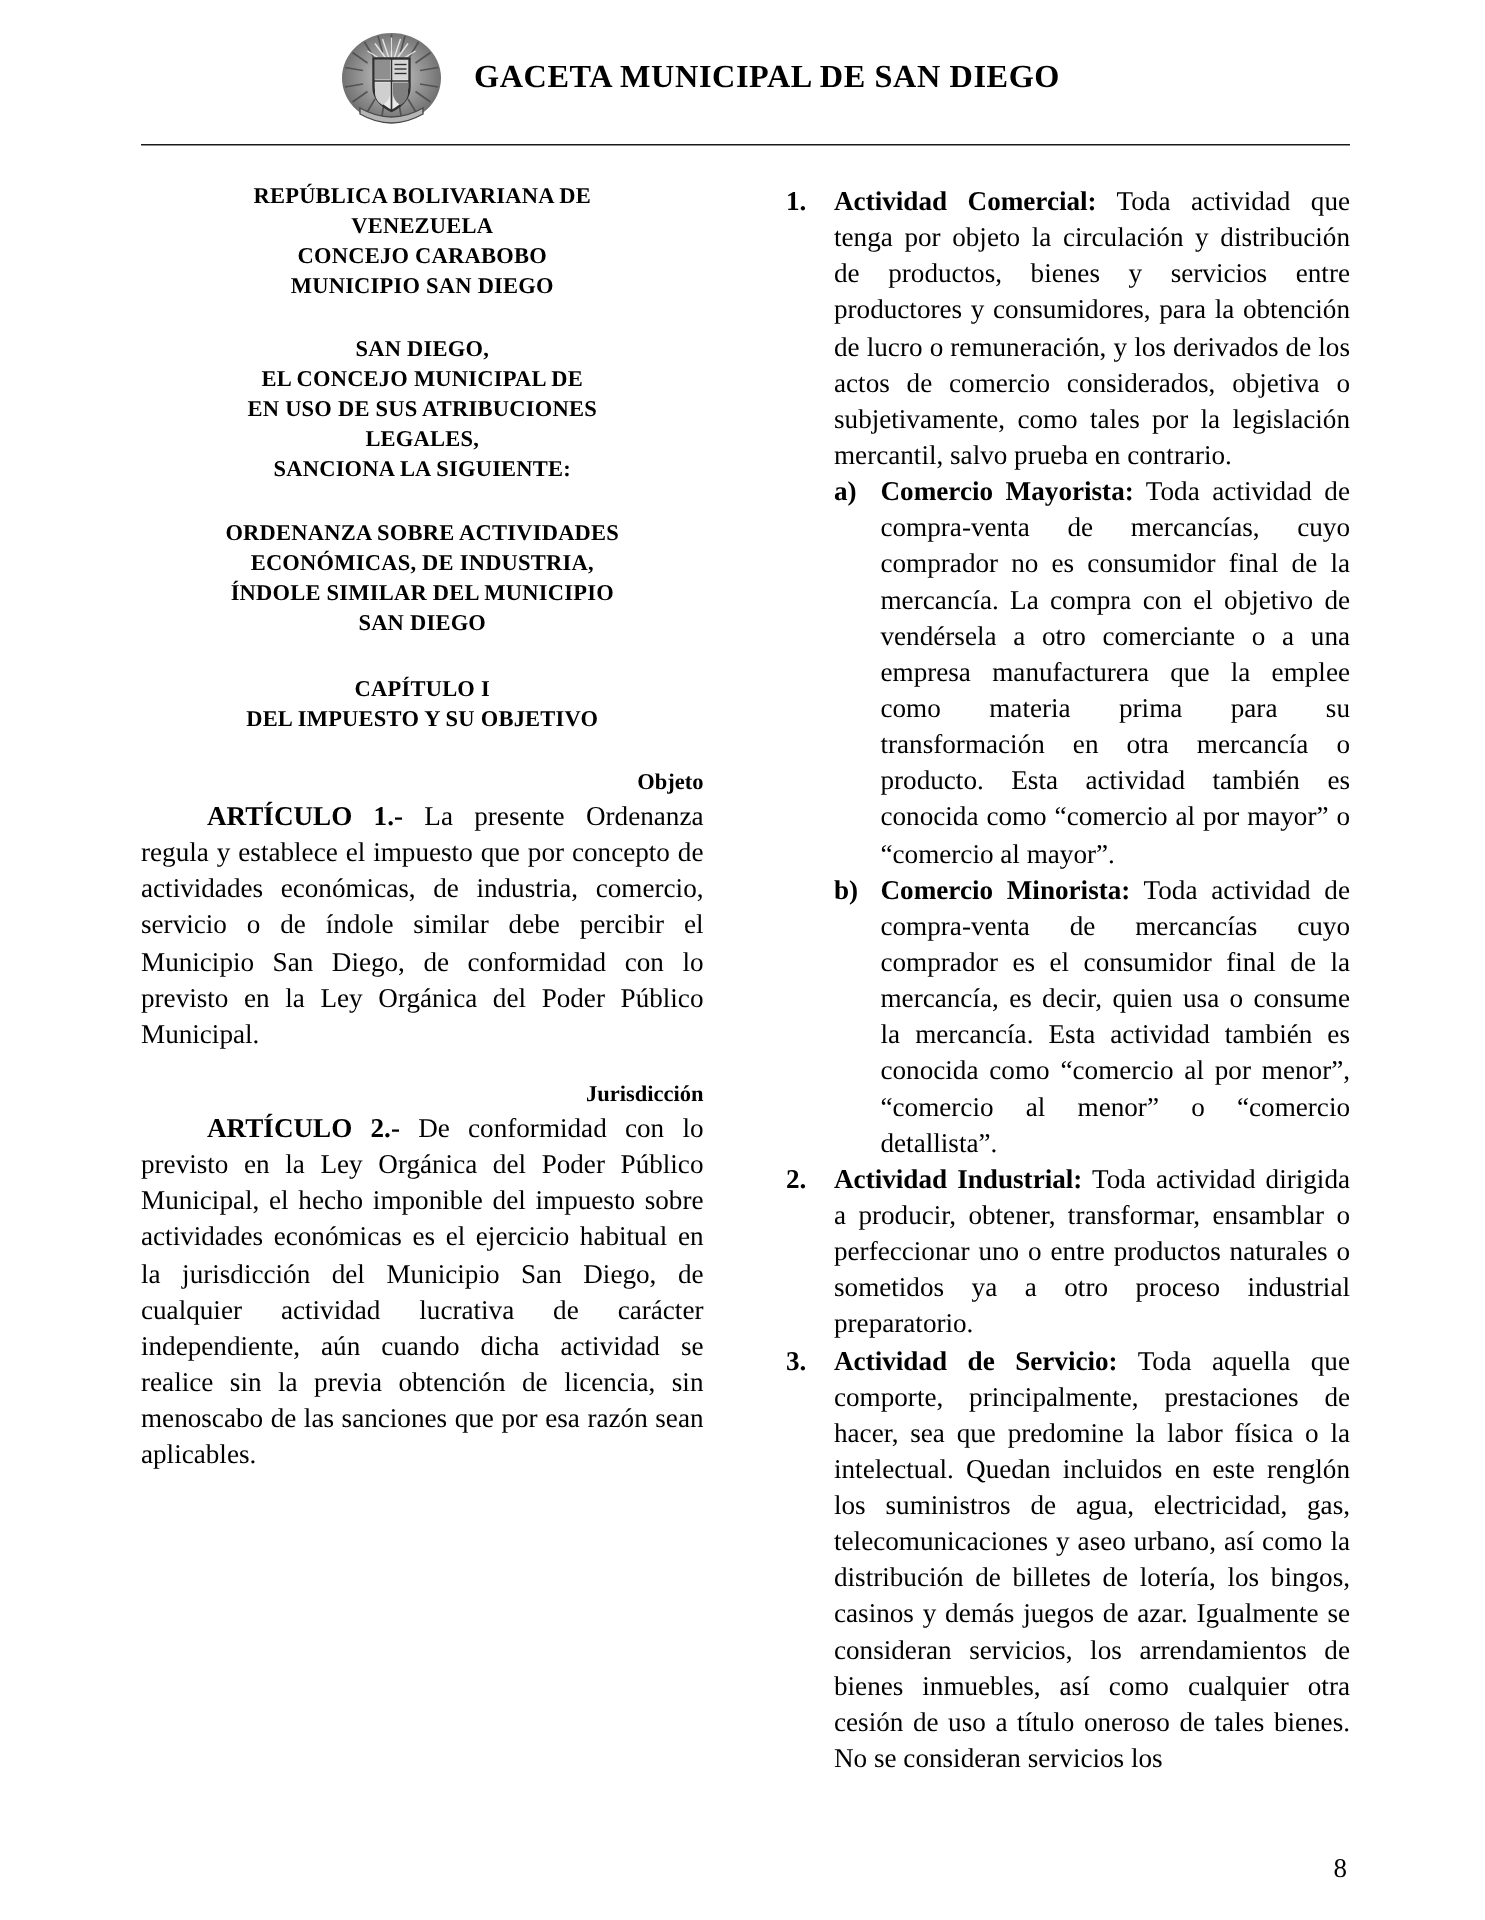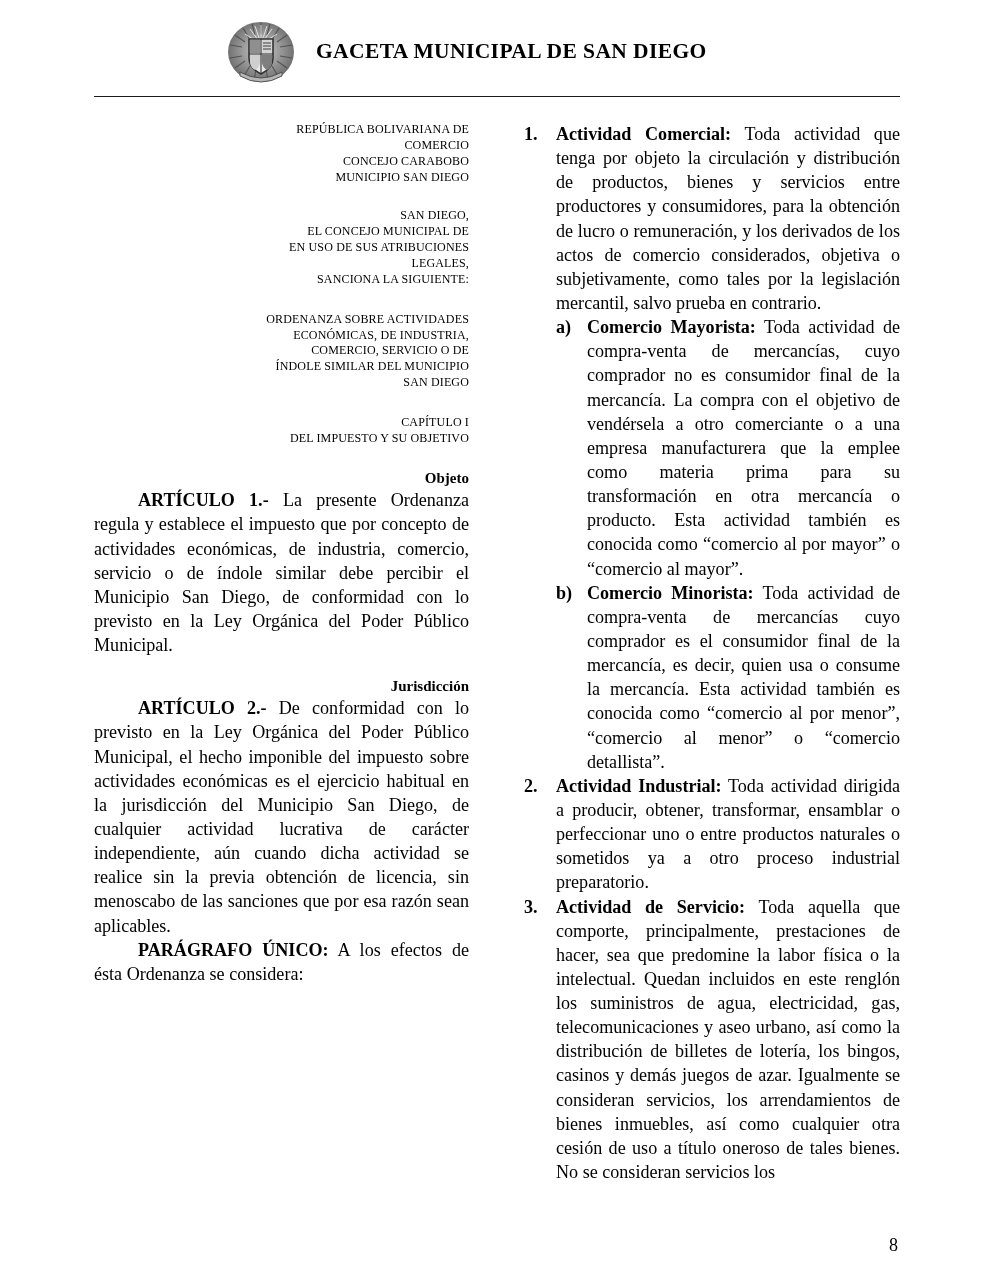--- a/index.html
+++ b/index.html
@@ -76,23 +76,23 @@
     left: 94px;
     width: 375px;
   }
   .col-right {
     left: 522px;
     width: 378px;
   }
 
   
   .hblock {
-    text-align: right;
-    font-weight: normal;
-    font-size: 12px;
+    text-align: center;
+    font-weight: bold;
+    font-size: 15px;
     line-height: 1.33;
     letter-spacing: 0.15px;
   }
   .hblock.gap-after { margin-bottom: 22px; }
   .hblock.gap-after-sm { margin-bottom: 20px; }
   .hblock.gap-after-lg { margin-bottom: 24px; }
 
   
   .sidenote {
     text-align: right;
@@ -233,54 +233,52 @@
     </div>
     <div class="masthead-title">GACETA MUNICIPAL DE SAN DIEGO</div>
   </div>
 
   <div class="header-rule"></div>
 
   <div class="col col-left">
 
     <div class="hblock gap-after">
       <div>REPÚBLICA BOLIVARIANA DE</div>
-      <div>COMERCIO</div>
+      <div>VENEZUELA</div>
       <div>CONCEJO CARABOBO</div>
       <div>MUNICIPIO SAN DIEGO</div>
     </div>
 
     <div class="hblock gap-after-lg">
       <div>SAN DIEGO,</div>
       <div>EL CONCEJO MUNICIPAL DE</div>
       <div>EN USO DE SUS ATRIBUCIONES</div>
       <div>LEGALES,</div>
       <div>SANCIONA LA SIGUIENTE:</div>
     </div>
 
     <div class="hblock gap-after-lg">
       <div>ORDENANZA SOBRE ACTIVIDADES</div>
       <div>ECONÓMICAS, DE INDUSTRIA,</div>
-      <div>COMERCIO, SERVICIO O DE</div>
       <div>ÍNDOLE SIMILAR DEL MUNICIPIO</div>
       <div>SAN DIEGO</div>
     </div>
 
 
     <div class="hblock">
       <div>CAPÍTULO I</div>
       <div>DEL IMPUESTO Y SU OBJETIVO</div>
     </div>
 
     <div class="sidenote" style="margin-top:22px;">Objeto</div>
     <p class="body"><span class="art-label">ARTÍCULO 1.-</span><span> La presente Ordenanza regula y establece el impuesto que por concepto de actividades económicas, de industria, comercio, servicio o de índole similar debe percibir el Municipio San Diego, de conformidad con lo previsto en la Ley Orgánica del Poder Público Municipal.</span></p>
 
     <div class="sidenote" style="margin-top:20px;">Jurisdicción</div>
     <p class="body"><span class="art-label">ARTÍCULO 2.-</span><span> De conformidad con lo previsto en la Ley Orgánica del Poder Público Municipal, el hecho imponible del impuesto sobre actividades económicas es el ejercicio habitual en la jurisdicción del Municipio San Diego, de cualquier actividad lucrativa de carácter independiente, aún cuando dicha actividad se realice sin la previa obtención de licencia, sin menoscabo de las sanciones que por esa razón sean aplicables.</span></p>
 
-    <p class="body para-gap"><span class="art-label">PARÁGRAFO ÚNICO:</span><span> A los efectos de ésta Ordenanza se considera:</span></p>
 
   </div>
 
   <div class="col col-right">
     <ol class="numlist">
 
       <li>
         <span class="marker">1.</span><span class="term">Actividad Comercial:</span><span> Toda actividad que tenga por objeto la circulación y distribución de productos, bienes y servicios entre productores y consumidores, para la obtención de lucro o remuneración, y los derivados de los actos de comercio considerados, objetiva o subjetivamente, como tales por la legislación mercantil, salvo prueba en contrario.</span>
 
         <ol class="alphalist sublist-wrap">

